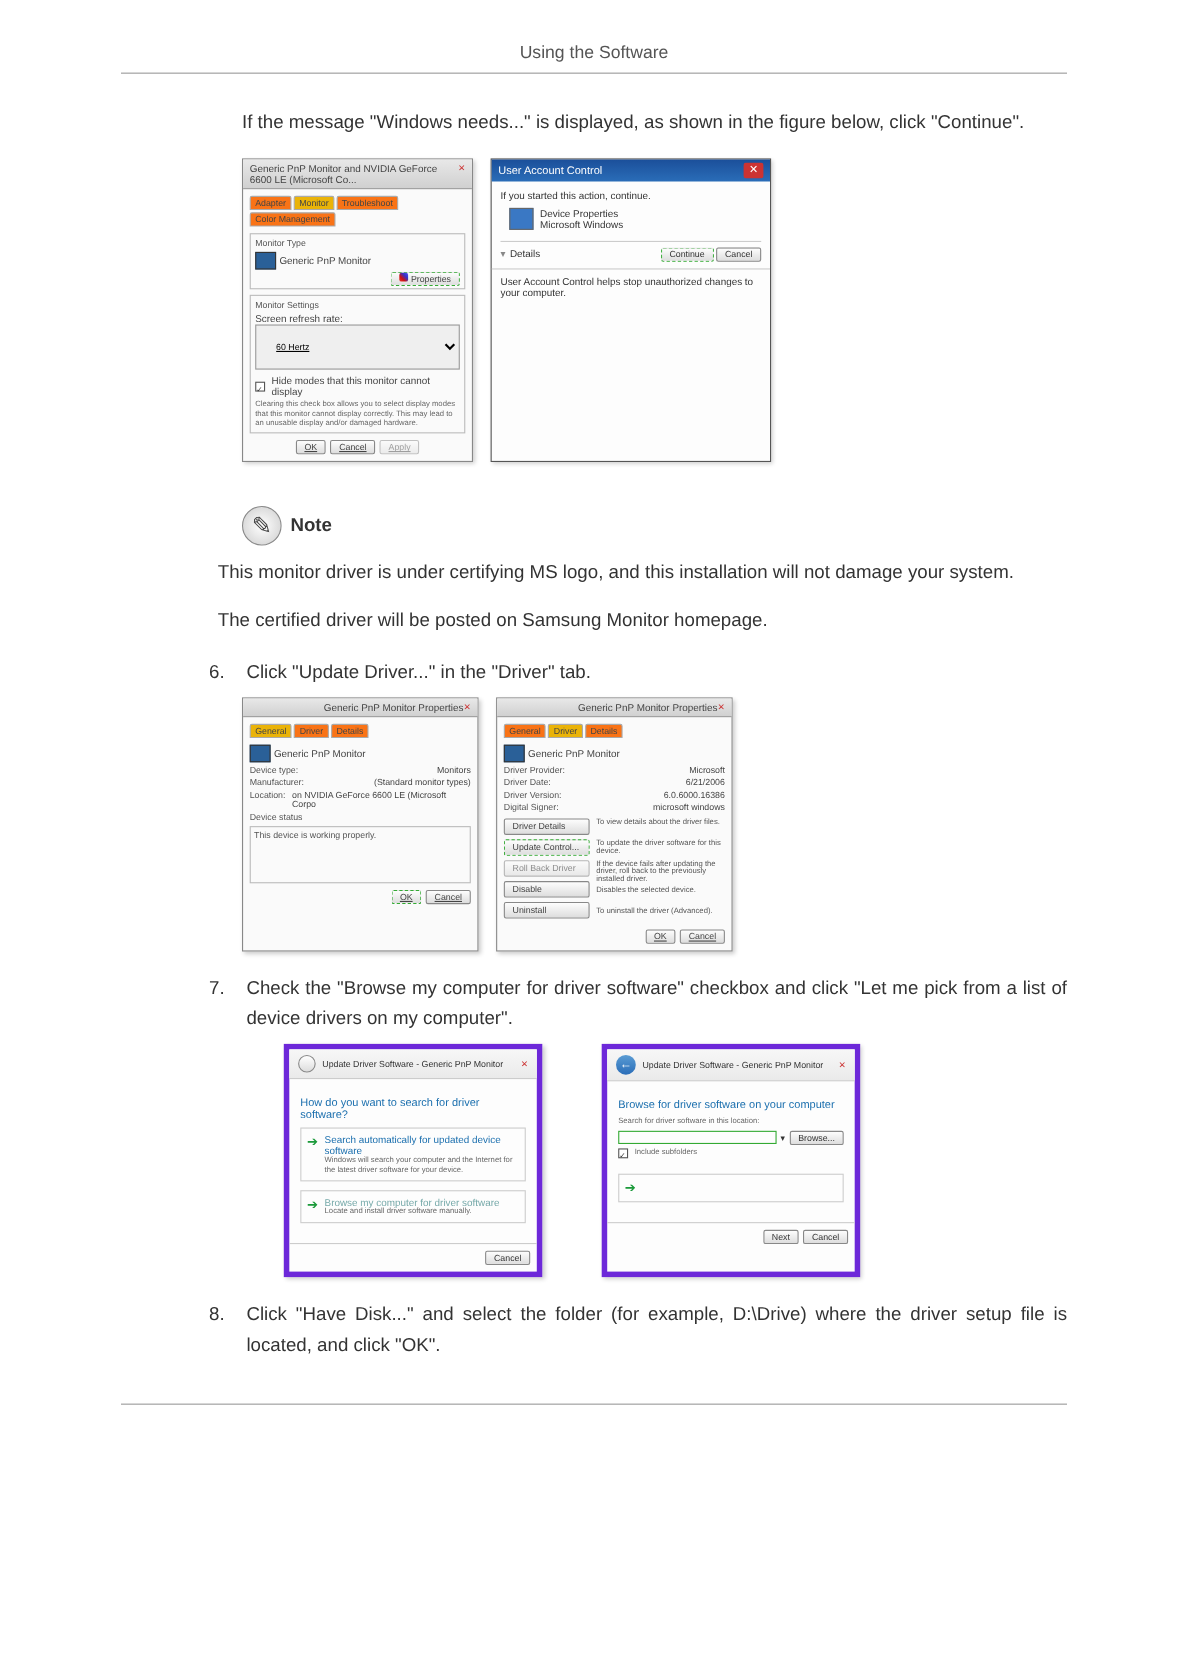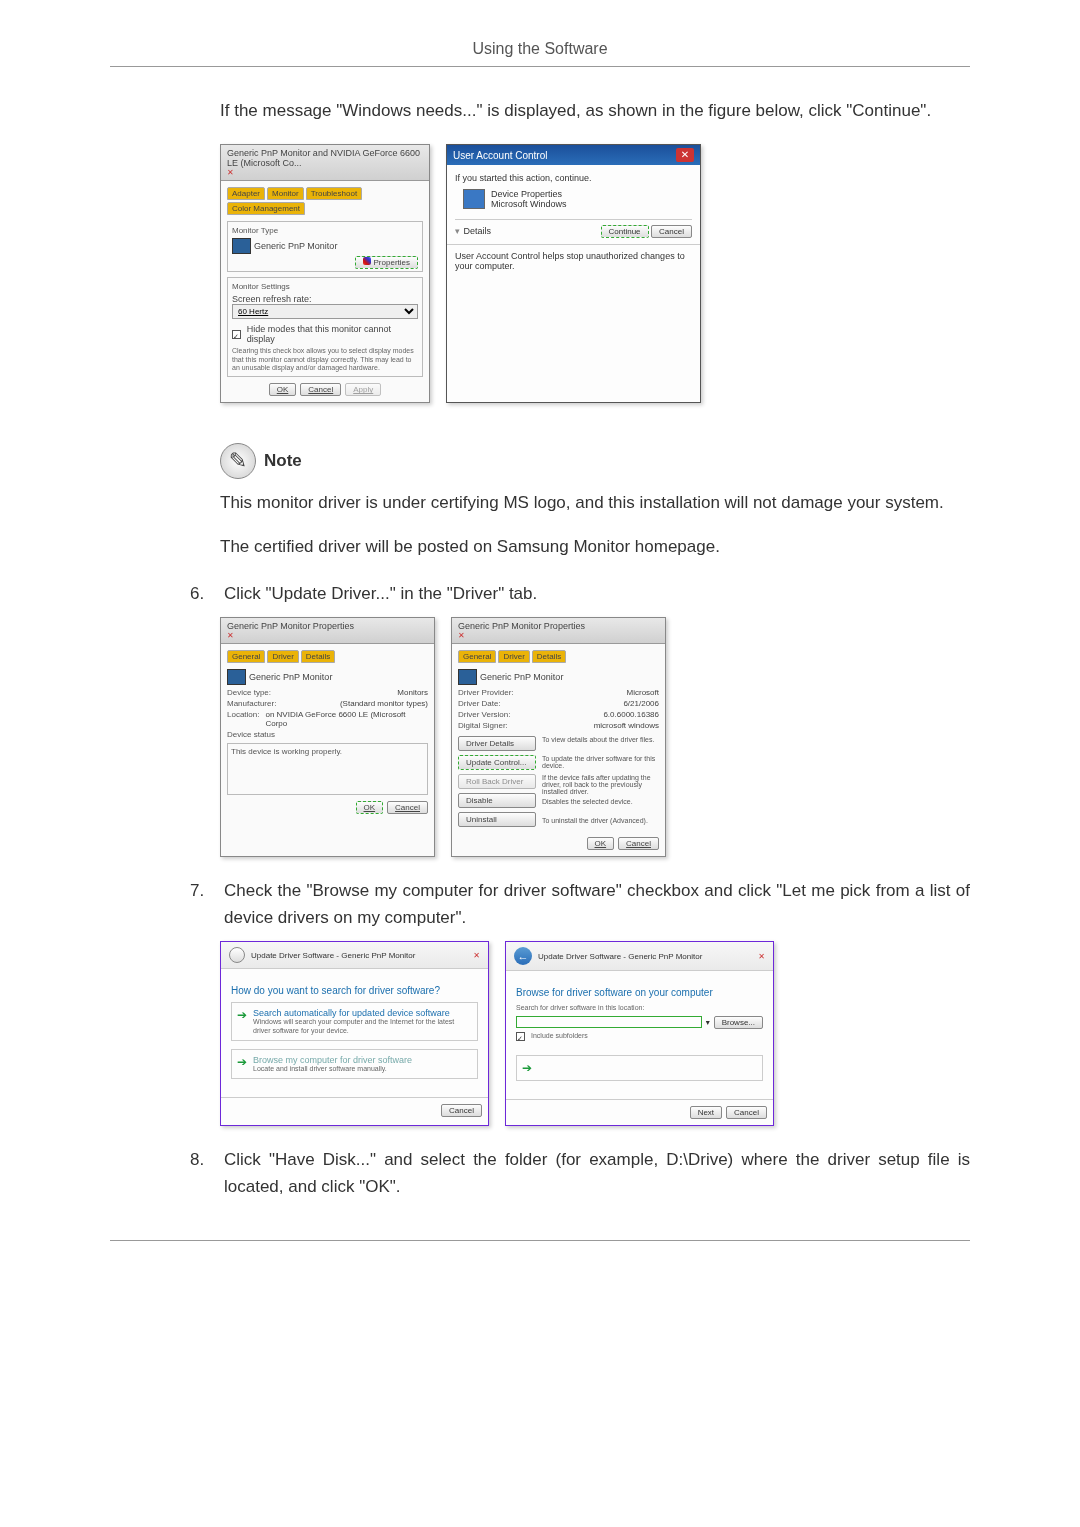--- a/index.html
+++ b/index.html
@@ -41,25 +41,24 @@
       position: relative;
       width: 210px;
     }
     .dialog-title {
       background: linear-gradient(#e8e8e8,#d0d0d0);
       padding: 3px 6px;
       font-size: 9px;
       border-bottom: 1px solid #999;
       display: flex;
       justify-content: flex-end;
-      flex-direction: column;
     }
     .dialog-body { padding: 6px; }
     .tabs { display: flex; gap: 2px; margin-bottom: 6px; flex-wrap: wrap; }
-    .tab { border: 1px solid #aaa; padding: 1px 4px; background: #eab308; font-size: 8px; border-radius: 2px 2px 0 0; }
+    .tab { border: 1px solid #aaa; padding: 1px 4px; background: #f97316; font-size: 8px; border-radius: 2px 2px 0 0; }
     .tab.active { background: #eab308; }
     .grp { border: 1px solid #bbb; padding: 4px; margin-bottom: 5px; }
     .grp-title { font-size: 8px; color: #555; margin-bottom: 3px; }
     .row { display: flex; align-items: center; gap: 3px; margin-bottom: 3px; }
     .monitor-icon {
       width: 19px; height: 16px;
       background: #2a6098;
       border: 1px solid #333;
       display: inline-block;
       flex-shrink: 0;
@@ -72,21 +71,21 @@
     }
     .btn {
       border: 1px solid #888;
       background: linear-gradient(#fdfdfd,#ddd);
       padding: 1px 7px;
       font-size: 8px;
       border-radius: 2px;
       cursor: pointer;
     }
     .btn.green-wrap { border: 1px dashed #3a3; }
-    .select { width: 100%; border: 1px solid #999; font-size: 8px; padding: 1px; text-decoration: underline; }
+    .select { width: 100%; border: 1px solid #999; font-size: 8px; padding: 14px; text-decoration: underline; }
     .checkbox { width: 9px; height: 9px; border: 1px solid #555; background:#fff; display:inline-block; margin-right:3px;}
     .checkbox.chk::after { content:"✓"; font-size:7px; line-height:7px; color:#333;}
     .small-text { font-size: 7px; color: #666; line-height: 1.2; }
     .button-row { display: flex; justify-content: center; gap: 4px; margin-top: 6px; text-decoration: underline; }
 
     .uac-box {
       width: 255px;
       background: #fdfdfd;
       border: 1px solid #555;
       font-size: 9px;
@@ -116,21 +115,21 @@
     .note-icon {
       width: 36px; height: 36px;
       border-radius: 50%;
       background: radial-gradient(#fff,#ccc);
       display:flex; align-items:center; justify-content:center;
       font-size: 22px; color:#444;
       border:1px solid #888;
     }
     .note-label { font-size: 17px; font-weight: bold; vertical-align: bottom;}
     .note-text {
-      margin-left: 110px;
+      margin-left: 88px;
       font-size: 17px;
       color: #333;
       line-height: 1.6;
       text-align: justify;
       margin-bottom: 16px;
     }
     .ol-step {
       display: flex;
       gap: 10px;
       margin: 20px 0 10px 80px;
@@ -147,25 +146,26 @@
       font-size: 8px;
       border-radius: 2px;
       display: block;
       margin-bottom: 4px;
     }
     .drv-btn.green-wrap { border: 1px dashed #3a3; }
     .drv-label { font-size:8px; color:#444; display:flex; justify-content:space-between; gap:6px; margin:2px 0;}
     .drv-label .lbl { color:#555;}
     .status-box { border:1px solid #bbb; height:52px; padding:3px; font-size:8px; color:#555; margin-top:4px;}
     .wiz-box {
-      width: 269px;
+      width: 235px;
       background: #fdfdfd;
-      border: 1px solid #6d28d9;
+      border: 5px solid #6d28d9;
       font-size: 9px;
       box-shadow: 2px 2px 4px rgba(0,0,0,0.2);
+      margin-left: 38px;
     }
     .wiz-head { background:linear-gradient(#f7f7f7,#eaeaea); padding:5px 8px; border-bottom:1px solid #ccc; display:flex; align-items:center; gap:6px;}
     .back-circle { width:16px; height:16px; border-radius:50%; border:1px solid #888; background:linear-gradient(#fff,#ddd);}
     .wiz-body { padding: 10px;}
     .wiz-link { color:#1b6fae; font-size:10px; margin:6px 0;}
     .wiz-option { border:1px solid #ccc; padding:5px; margin-bottom:8px; display:flex; gap:6px;}
     .arrow-icon { color:#1b9a3a; font-size:12px;}
     .wiz-footer { display:flex; justify-content:flex-end; gap:4px; padding:6px; border-top:1px solid #ccc;}
     .input-mini { border:1px solid #999; height:12px; flex:1;}
     .red-close { color:#c33; font-size:8px;}

